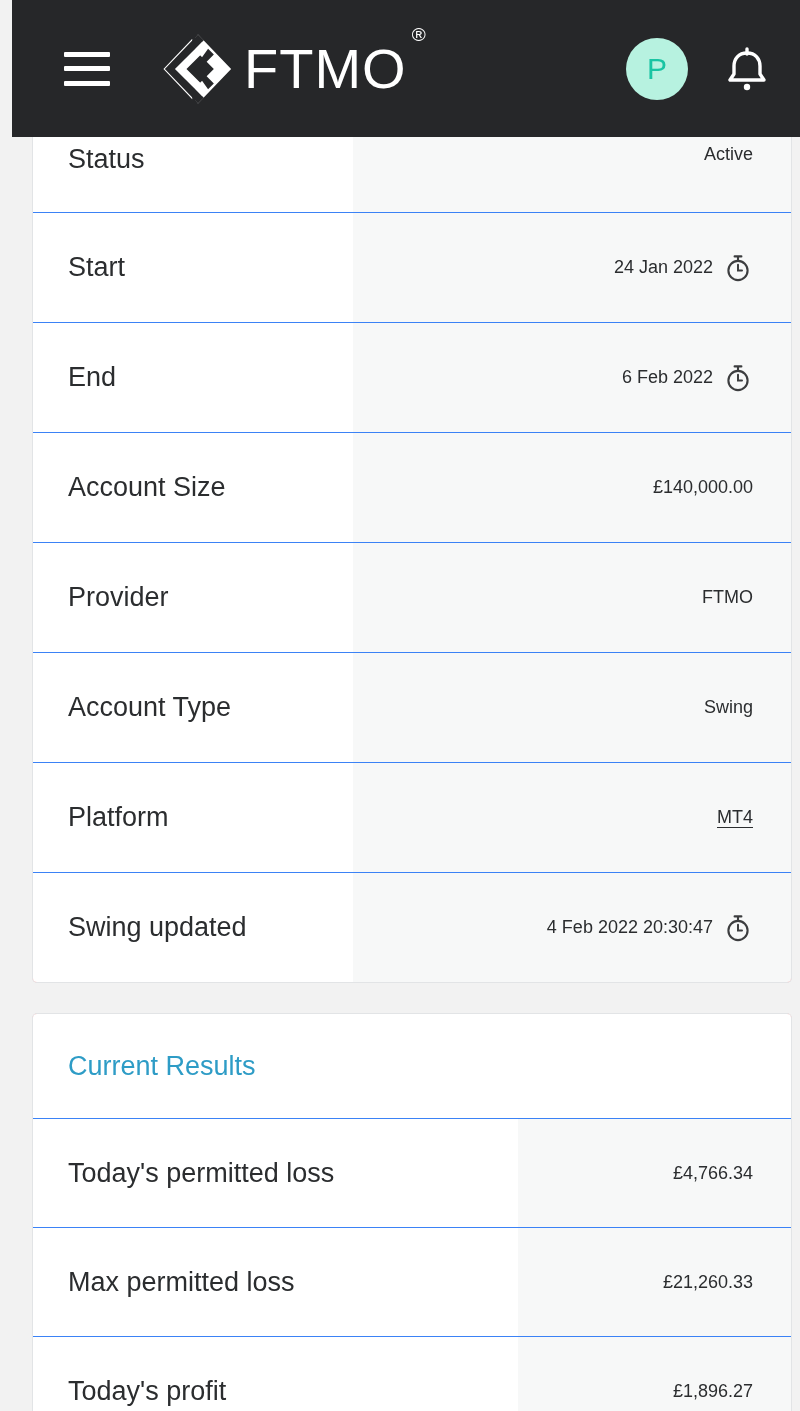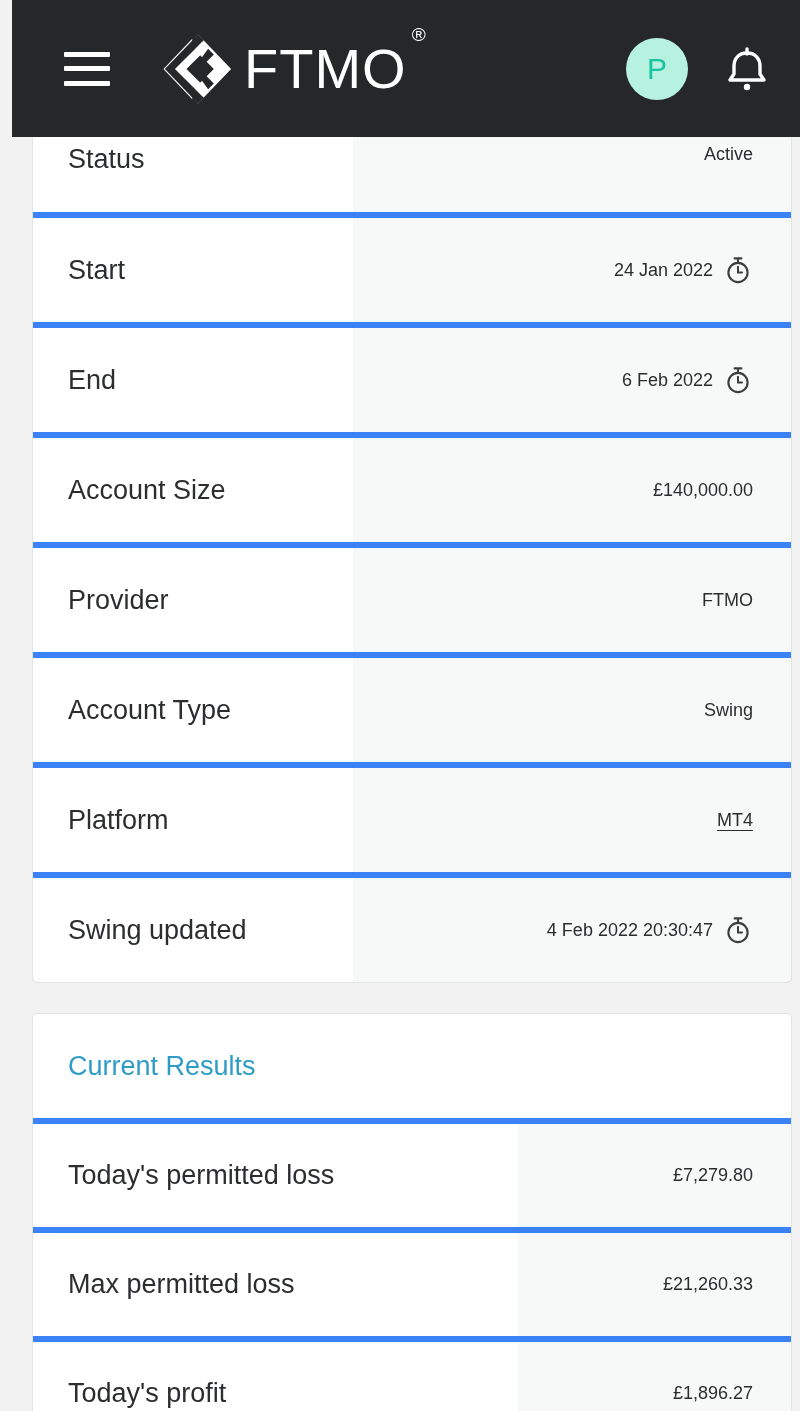--- a/index.html
+++ b/index.html
@@ -117,21 +117,21 @@
     border-top: none;
     border-top-left-radius: 0;
     border-top-right-radius: 0;
   }
 
   .card + .card { margin-top: 30px; }
 
   .row {
     display: flex;
     align-items: center;
-    border-top: 6px solid #3b82f6;
+    border-top: 1px solid #3b82f6;
   }
   .row:first-child { border-top: none; }
 
   .cell-label {
     background: #ffffff;
     color: #2b2d2f;
     font-size: 27px;
     padding-left: 35px;
     display: flex;
     align-items: center;
@@ -329,21 +329,21 @@
       </div>
 
     </div>
 
     <div class="card card-results">
 
       <div class="results-title">Current Results</div>
 
       <div class="row">
         <div class="cell-label">Today's permitted loss</div>
-        <div class="cell-value">£7,279.80</div>
+        <div class="cell-value">£4,766.34</div>
       </div>
 
       <div class="row">
         <div class="cell-label">Max permitted loss</div>
         <div class="cell-value">£21,260.33</div>
       </div>
 
       <div class="row">
         <div class="cell-label">Today's profit</div>
         <div class="cell-value">£1,896.27</div>

